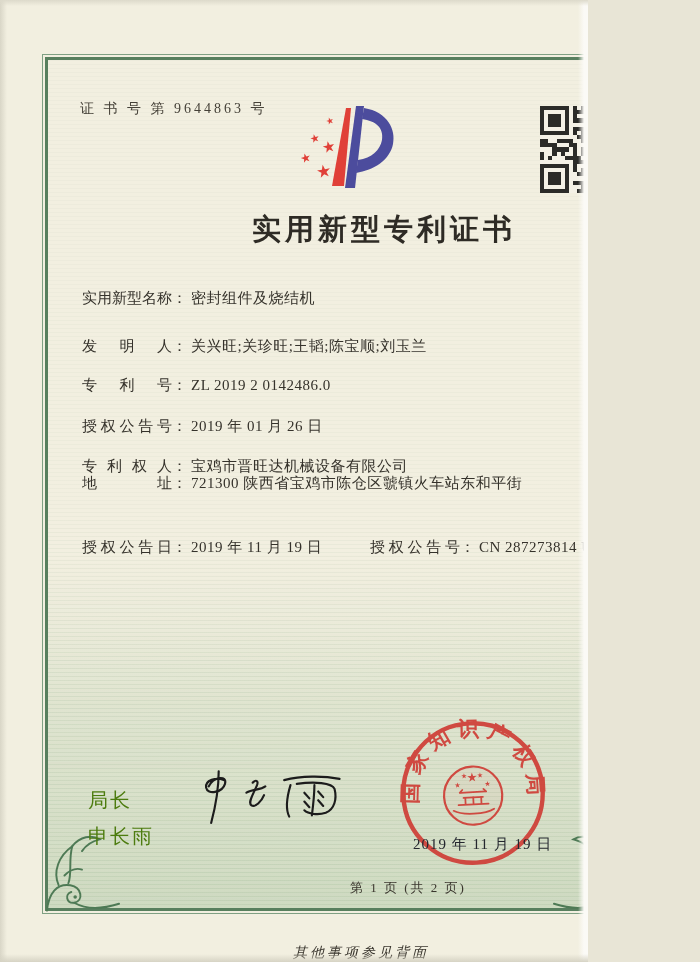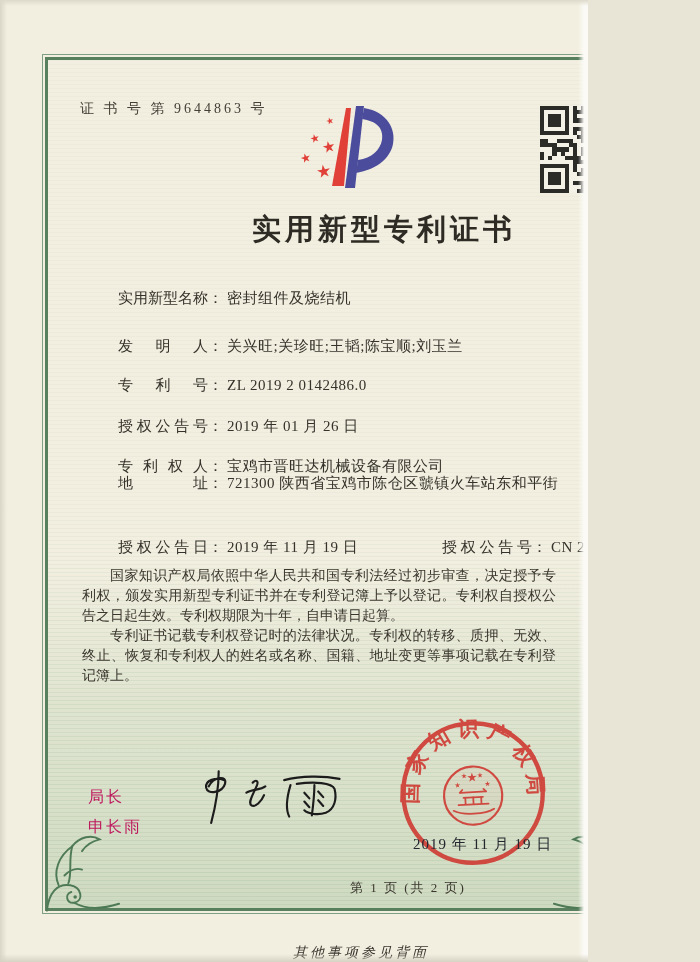--- a/index.html
+++ b/index.html
@@ -30,30 +30,30 @@
   .flourish.right{right:-5px;transform:scaleX(-1);}
 
   .certno{position:absolute;left:77px;top:97px;font-size:14px;letter-spacing:3px;color:#454138;}
   .logo{position:absolute;left:281px;top:95px;width:112px;height:94px;}
   .qr{position:absolute;left:537px;top:103px;width:87px;height:87px;}
   .title{position:absolute;left:0;top:207px;width:672px;text-align:center;
          font-size:29px;font-weight:bold;letter-spacing:4px;color:#2e2b25;}
 
   .fields{position:absolute;left:79px;top:0;width:520px;font-size:15px;color:#35322b;}
   .frow{position:absolute;left:0;white-space:nowrap;}
-  .flabel{display:inline-block;width:90px;text-align:justify;text-align-last:justify;margin-left:36px;}
+  .flabel{display:inline-block;width:90px;text-align:justify;text-align-last:justify;}
   .fcolon{display:inline-block;margin-right:4px;}
   .fval{letter-spacing:0.5px;}
   .pair2{margin-left:44px;}
 
   .paras{position:absolute;left:79px;top:563px;width:474px;font-size:14px;line-height:20px;
          color:#3a362e;text-align:justify;}
   .paras p{margin:0;text-indent:2em;}
 
-  .director{position:absolute;left:85px;top:784px;font-size:16px;color:#be185d;
+  .director{position:absolute;left:85px;top:784px;font-size:20px;color:#4d7c0f;
             font-family:Liberation Serif, serif;}
   .director div{margin-bottom:9px;letter-spacing:2px;}
   .signature{position:absolute;left:188px;top:748px;width:170px;height:96px;}
 
   .seal{position:absolute;left:398px;top:718px;width:150px;height:150px;opacity:0.9;
         transform:rotate(-3deg);}
   .sealdate{position:absolute;left:413px;top:835px;font-size:15px;letter-spacing:1px;
             color:#23262e;z-index:5;}
 
   .pageinfo{position:absolute;left:0;top:876px;width:632px;text-align:center;
@@ -287,24 +287,20 @@
       </div>
       <div class="frow" style="top:414px">
         <span class="flabel">地址</span><span class="fcolon">：</span><span class="fval">721300 陕西省宝鸡市陈仓区虢镇火车站东和平街</span>
       </div>
       <div class="frow" style="top:478px">
         <span><span class="flabel">授权公告日</span><span class="fcolon">：</span><span class="fval">2019 年 11 月 19 日</span></span>
         <span class="pair2"><span class="flabel">授权公告号</span><span class="fcolon">：</span><span class="fval">CN 287273814 U</span></span>
       </div>
     </div>
 
-    <div class="paras" style="left:34px;top:506px;position:absolute">
-      <p>国家知识产权局依照中华人民共和国专利法经过初步审查，决定授予专利权，颁发实用新型专利证书并在专利登记簿上予以登记。专利权自授权公告之日起生效。专利权期限为十年，自申请日起算。</p>
-      <p>专利证书记载专利权登记时的法律状况。专利权的转移、质押、无效、终止、恢复和专利权人的姓名或名称、国籍、地址变更等事项记载在专利登记簿上。</p>
-    </div>
 
     <div class="director" style="left:40px;top:727px;position:absolute">
       <div>局长</div>
       <div>申长雨</div>
     </div>
 
     <svg class="signature" style="left:143px;top:691px" viewBox="0 0 270 100">
       <g stroke="#1c1c1c" stroke-width="3.4" fill="none" stroke-linecap="round" stroke-linejoin="round">
         <path d="M28,30 C36,14 58,12 54,26 C50,40 26,44 24,32 C22,20 40,15 52,20"></path>
         <path d="M44,6 C44,28 40,58 32,88"></path>

